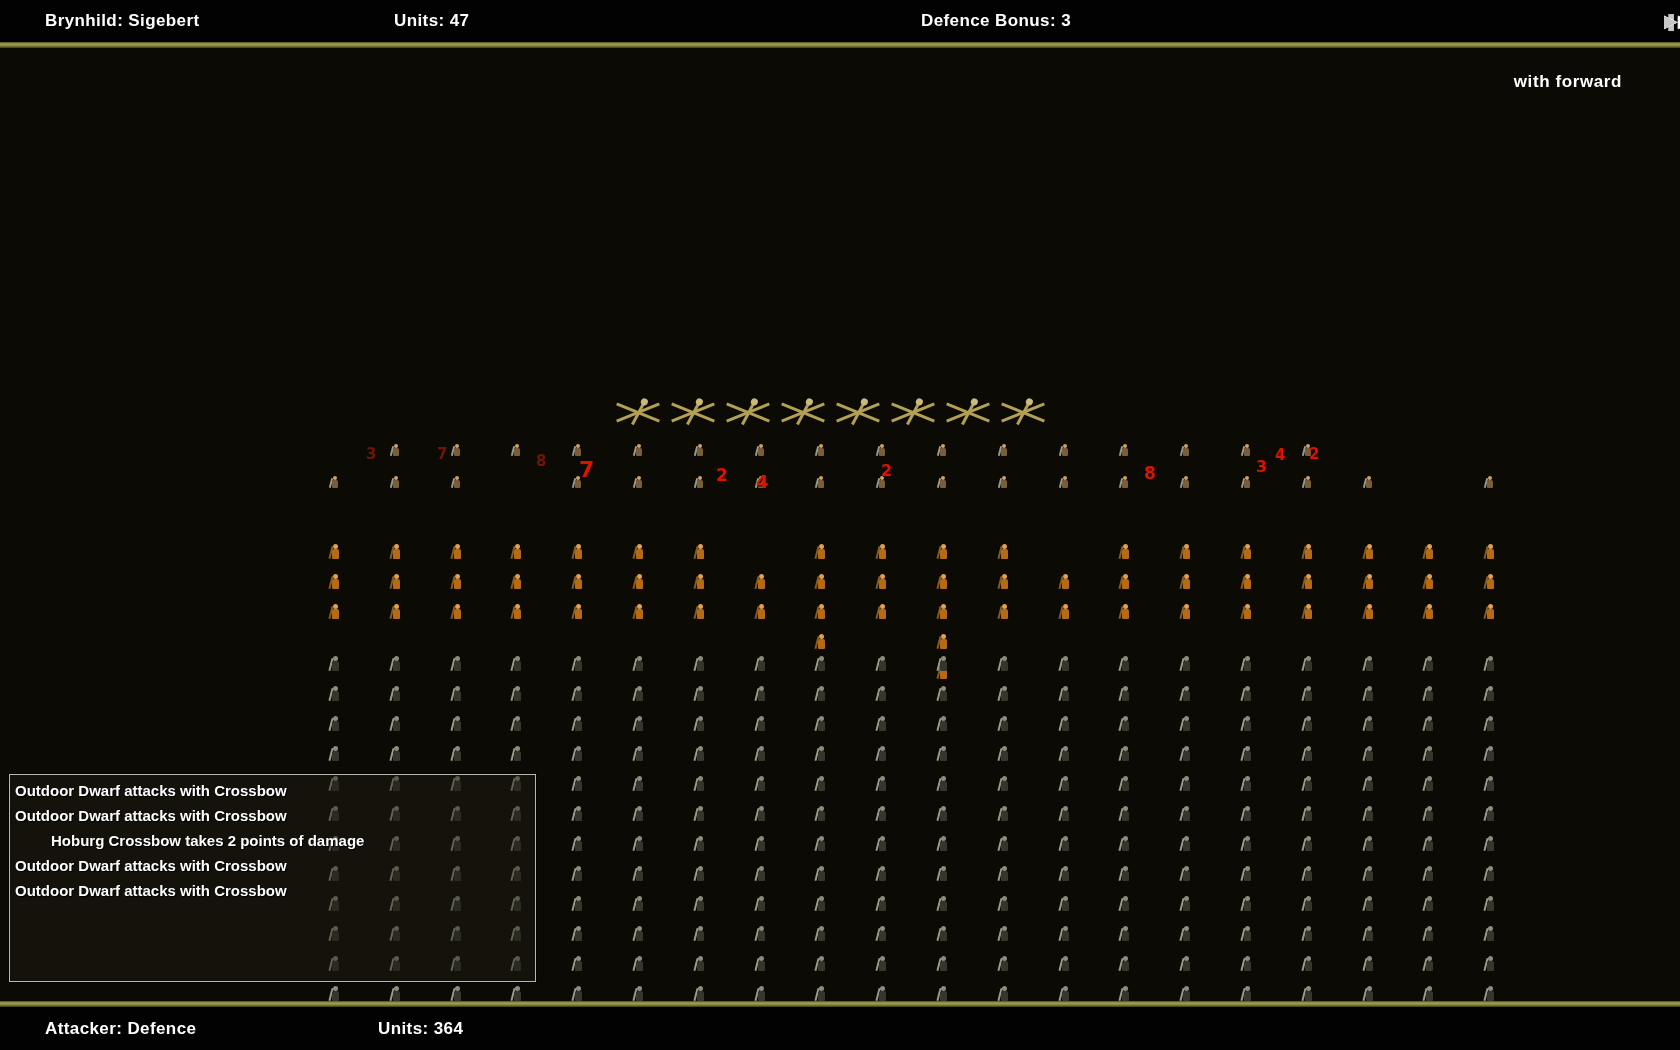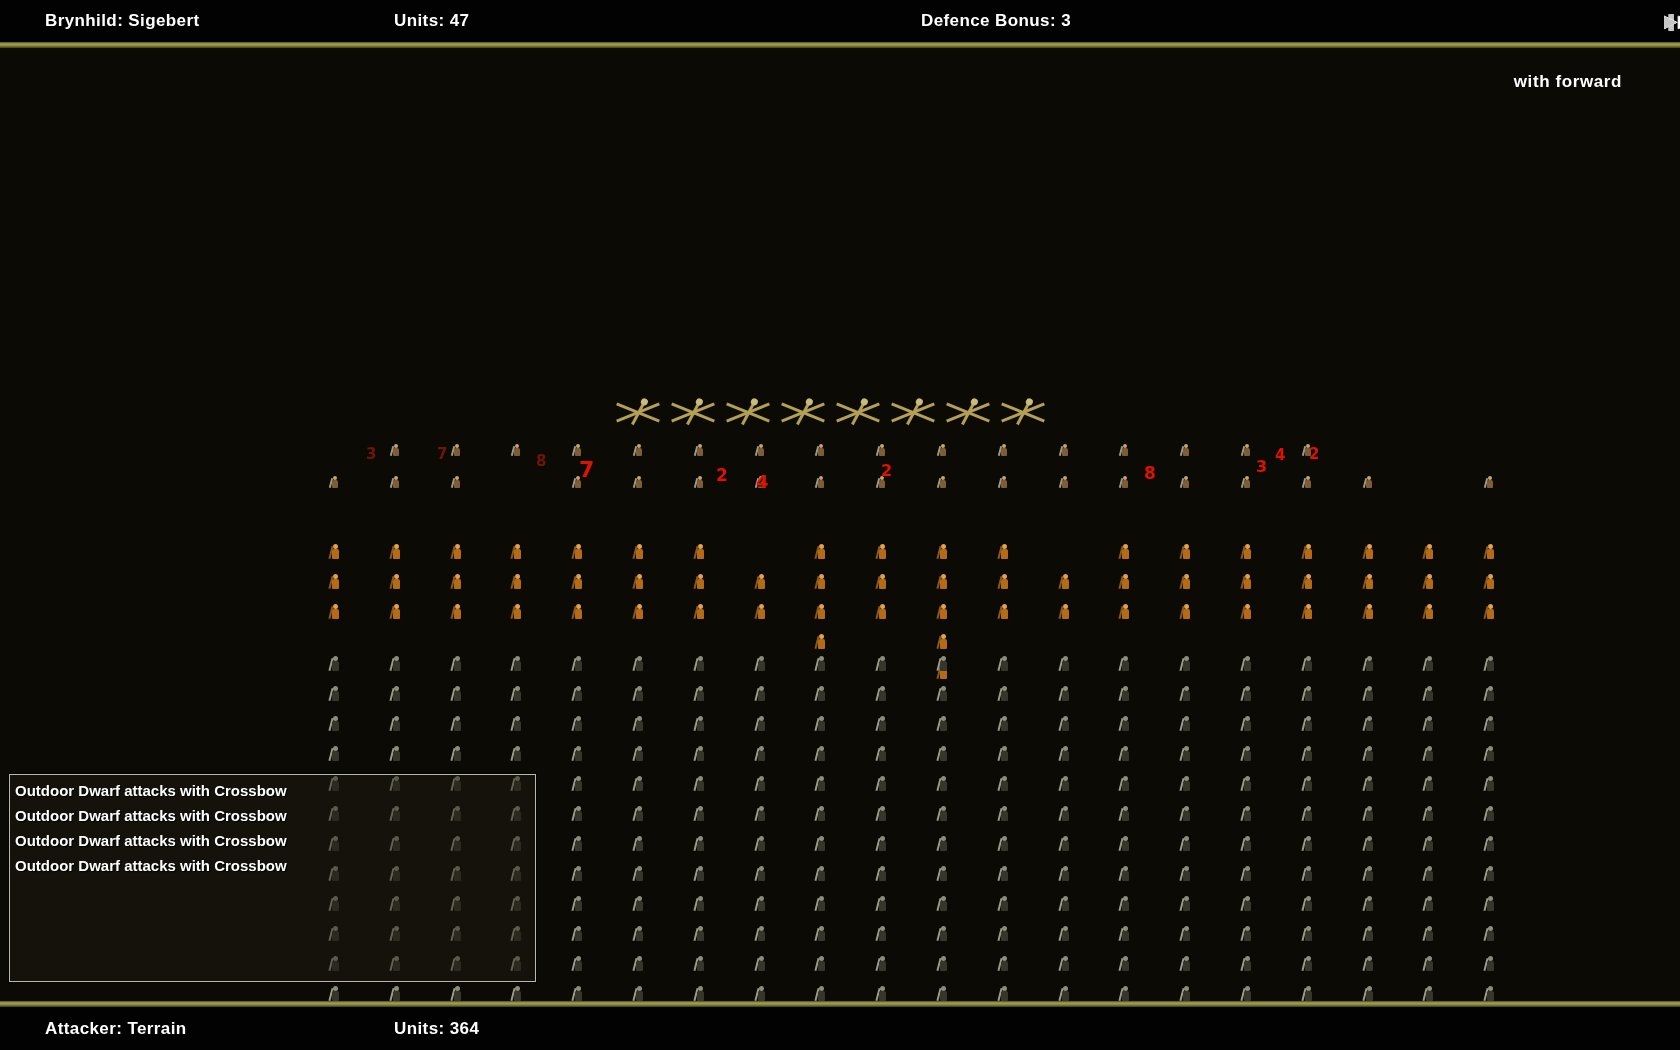--- a/index.html
+++ b/index.html
@@ -12,21 +12,21 @@
   .bottombar{bottom:0;height:43px;}
   .topbar span,.bottombar span{position:absolute;top:0;font-size:17px;font-weight:bold;
           letter-spacing:.4px;white-space:nowrap;}
   .topbar span{line-height:42px;}
   .bottombar span{line-height:43px;}
   .pos-defender{left:45px}
   .pos-def-units{left:394px}
   .pos-terrain{left:570px}
   .pos-bonus{left:921px}
   .pos-attacker{left:45px}
-  .pos-att-units{left:394px}
+  .pos-att-units{left:378px}
 
   .controls{position:absolute;right:16px;top:0;height:42px;display:flex;align-items:center;gap:11px;}
   .pbtn{color:#c6c6c6;font-size:14px;line-height:1;letter-spacing:-2px;cursor:pointer;
         font-family:"DejaVu Sans",sans-serif;padding-right:2px;}
   .pbtn.active{color:#ffffff;font-size:18px;}
 
   
   .sep{position:absolute;left:0;width:100%;height:6px;z-index:8;
        background:linear-gradient(to bottom,#50501c,#a4a457 35%,#83833a 65%,#3a3a12);}
   .sep-top{top:42px}
@@ -93,20 +93,21 @@
       </div>
   </header>
 
   <div class="sep sep-top"></div>
 
   <div class="field" id="field">
     <div class="ff-label">with forward</div>
     <div class="log" id="log">
         <div class="log-line">Outdoor Dwarf attacks with Crossbow</div>
         <div class="log-line">Outdoor Dwarf attacks with Crossbow</div>
+        <div class="log-line indent">Hoburg Crossbow takes 2 points of damage</div>
         <div class="log-line">Outdoor Dwarf attacks with Crossbow</div>
         <div class="log-line">Outdoor Dwarf attacks with Crossbow</div>
       </div>
   <div class="ballista" style="left: 612px; top: 350px;">
         <i class="bl"></i>
         <i class="br"></i>
         <i class="arm"></i>
       </div>
       <div class="ballista" style="left: 667px; top: 350px;">
         <i class="bl"></i>
@@ -1157,17 +1158,17 @@
       <span class="dmg" style="left: 881px; top: 415px; font-size: 16px;">2</span>
       <span class="dmg" style="left: 1144px; top: 417px; font-size: 17px;">8</span>
       <span class="dmg" style="left: 1256px; top: 411px; font-size: 16px;">3</span>
       <span class="dmg" style="left: 1275px; top: 400px; font-size: 15px;">4</span>
       <span class="dmg" style="left: 1309px; top: 399px; font-size: 15px;">2</span>
     </div>
 
   <div class="sep sep-bottom"></div>
 
   <footer class="bottombar">
-    <span class="pos-attacker">Attacker: Terrain</span>
+    <span class="pos-attacker">Attacker: Defence</span>
     <span class="pos-att-units">Units: 364</span>
   </footer>
 
 </div>
 
 </body></html>

